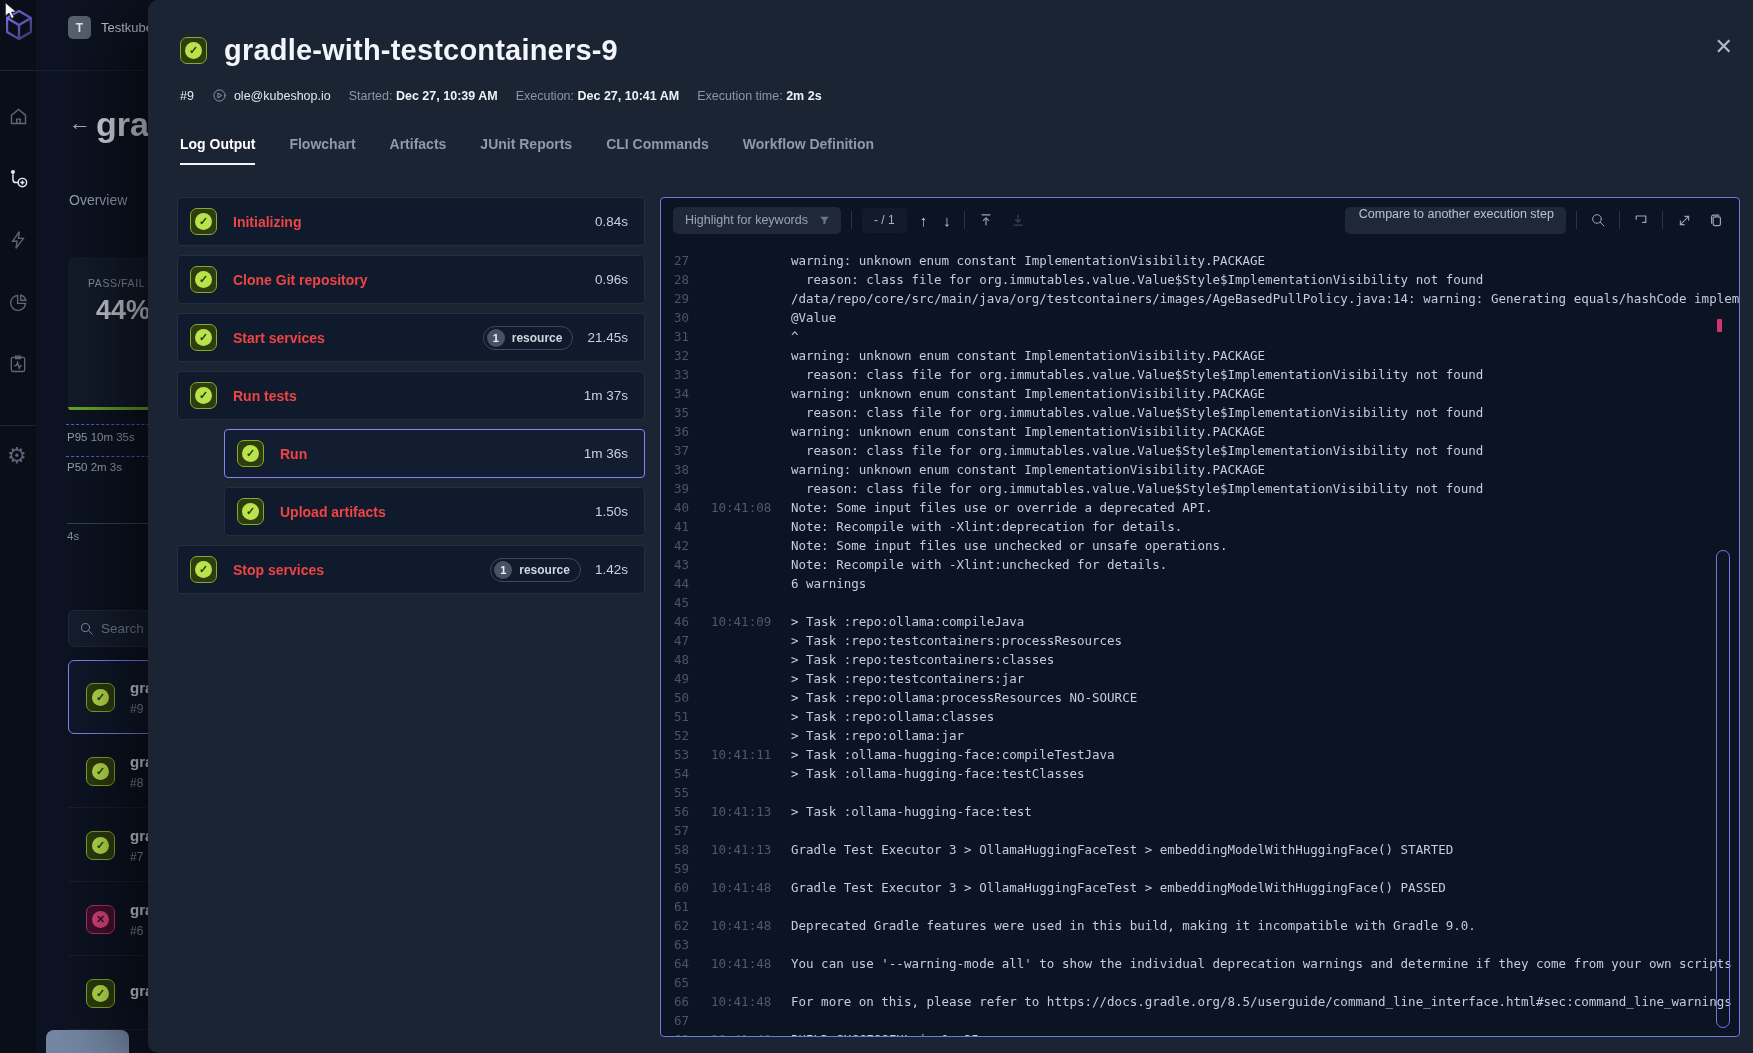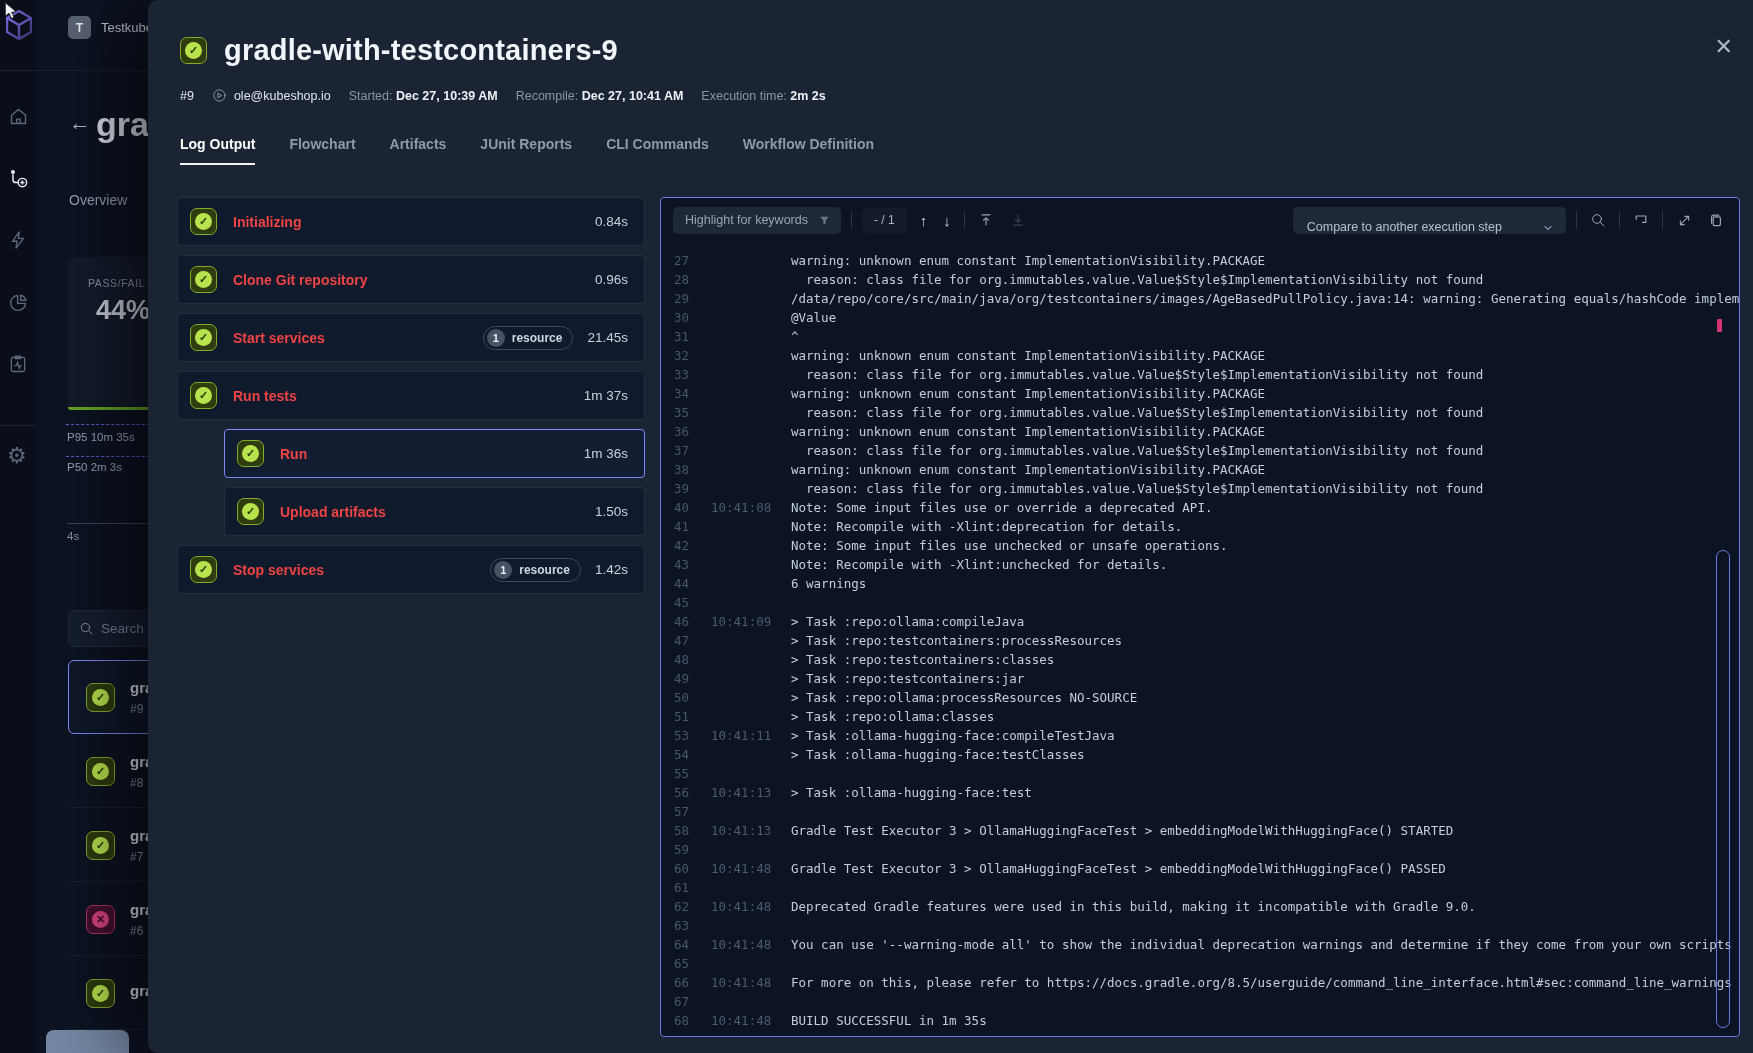--- a/index.html
+++ b/index.html
@@ -84,21 +84,21 @@
   
   .log-panel { flex:1; margin-right:13px; height:840px; background:#0c1322; border:1px solid #6d7ae0; border-radius:4px; position:relative; overflow:hidden; }
   .log-toolbar { height:44px; display:flex; align-items:center; justify-content:space-between; padding:0 12px; }
   .tb-left, .tb-right { display:flex; align-items:center; gap:10px; }
   .tb-pill { height:27px; background:#1f2839; border-radius:5px; display:flex; align-items:center; gap:10px; padding:0 10px 0 12px; font-size:12.5px; color:#9aa4b6; cursor:pointer; }
   .tb-div { width:1px; height:18px; background:#2a3449; }
   .tb-counter { height:25px; background:#131b2b; border-radius:4px; padding:0 12px; font-size:12px; color:#aab4c8; display:flex; align-items:center; }
   .tb-arrow { font-size:15px; color:#c7cfdd; cursor:pointer; padding:0 3px; }
   .tb-ic { display:flex; align-items:center; justify-content:center; width:22px; height:22px; cursor:pointer; }
   .tb-ic.dim svg { stroke:#39445a; }
-  .tb-dropdown { height:27px; background:#1f2839; border-radius:5px; display:flex; align-items:flex-end; gap:40px; padding:0 12px 0 14px; font-size:12.5px; color:#b8c1d3; cursor:pointer; }
+  .tb-dropdown { height:27px; background:#1f2839; border-radius:5px; display:flex; align-items:flex-end; gap:40px; padding:0 12px 0 14px; font-size:12.5px; color:#b8c1d3; cursor:pointer;flex-direction:column; }
 
   .log-body { position:relative; padding:9px 0 0 0; font-family:"DejaVu Sans Mono", monospace; font-size:12.5px; line-height:19px; }
   .log-line { display:flex; white-space:pre; height:19px; overflow:hidden; }
   .ln { width:24px; min-width:24px; text-align:right; color:#49556b; margin-left:4px; }
   .lt { width:64px; min-width:64px; color:#4e5a72; margin-left:22px; }
   .lx { color:#c3cdde; margin-left:16px; overflow:hidden; }
   .scroll-marker { position:absolute; right:17px; top:121px; width:5px; height:13px; background:#d1356f; border-radius:1px; }
   .scroll-thumb { position:absolute; right:9px; top:352px; width:14px; height:478px; border:1.5px solid #6c79e8; border-radius:8px; }
 
   .cursor { position:absolute; left:2px; top:1px; z-index:9; }
@@ -263,21 +263,21 @@
       <div class="meta-row">
         <span class="meta-num">#9</span>
         <span class="meta-user">
           <svg class="stroke-ic" width="15" height="15" viewBox="0 0 24 24">
               <circle cx="12" cy="12" r="9"></circle>
               <path d="M10 8.5 L15.5 12 L10 15.5 Z"></path>
             </svg>
           <span>ole@kubeshop.io</span>
         </span>
         <span class="meta-pair"><span>Started:</span> <b>Dec 27, 10:39 AM</b></span>
-        <span class="meta-pair"><span>Recompile:</span> <b>Dec 27, 10:41 AM</b></span>
+        <span class="meta-pair"><span>Execution:</span> <b>Dec 27, 10:41 AM</b></span>
         <span class="meta-pair"><span>Execution time:</span> <b>2m 2s</b></span>
       </div>
 
       <div class="tabs">
 
           <div class="tab active"><span>Log Output</span></div>
 
           <div class="tab"><span>Flowchart</span></div>
 
           <div class="tab"><span>Artifacts</span></div>
@@ -590,20 +590,25 @@
               <span class="lt"></span>
               <span class="lx">&gt; Task :repo:ollama:processResources NO-SOURCE</span>
             </div>
 
             <div class="log-line">
               <span class="ln">51</span>
               <span class="lt"></span>
               <span class="lx">&gt; Task :repo:ollama:classes</span>
             </div>
 
+            <div class="log-line">
+              <span class="ln">52</span>
+              <span class="lt"></span>
+              <span class="lx">&gt; Task :repo:ollama:jar</span>
+            </div>
 
             <div class="log-line">
               <span class="ln">53</span>
               <span class="lt">10:41:11</span>
               <span class="lx">&gt; Task :ollama-hugging-face:compileTestJava</span>
             </div>
 
             <div class="log-line">
               <span class="ln">54</span>
               <span class="lt"></span>

